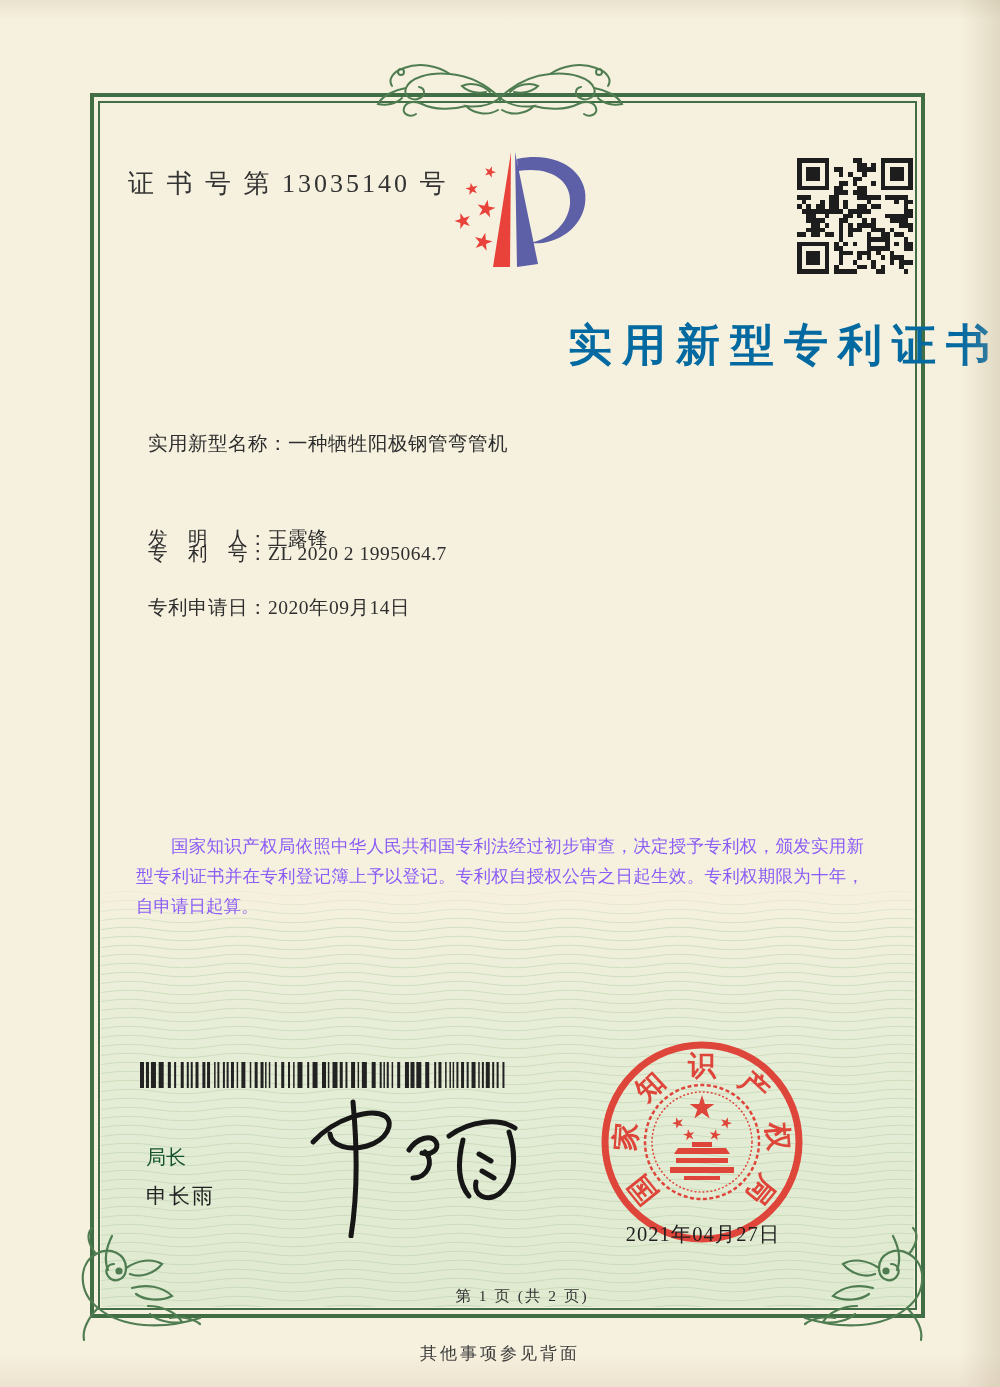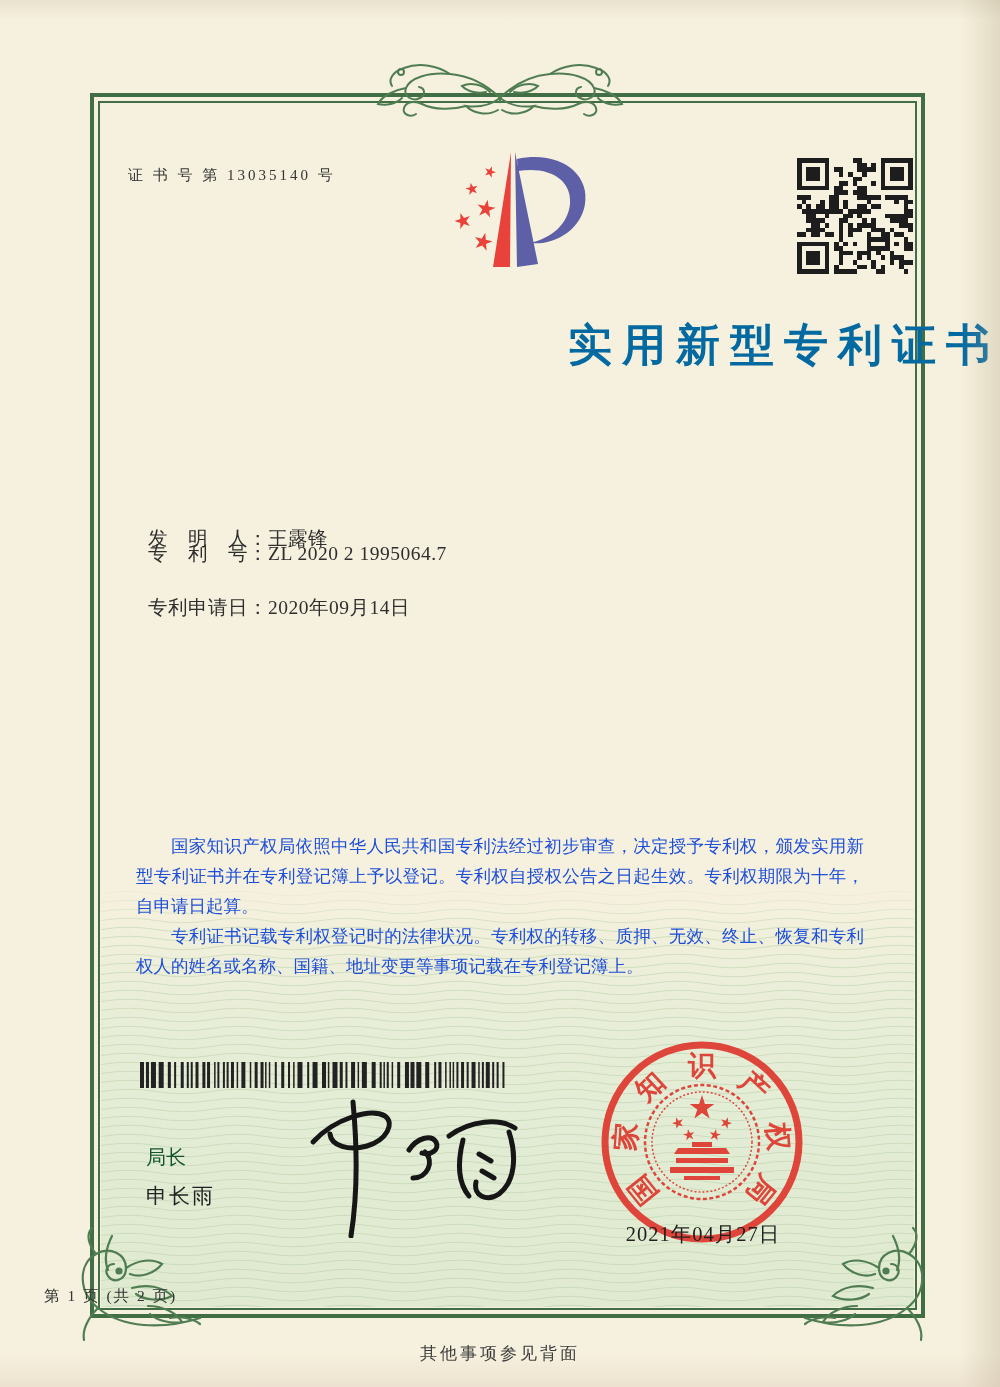--- a/index.html
+++ b/index.html
@@ -21,51 +21,51 @@
     background:linear-gradient(0deg, rgba(190,178,150,0) 0%, rgba(185,172,145,.22) 100%); pointer-events:none;}
 
   
   .frame { position:absolute; left:90px; top:93px; width:835px; height:1225px;
     border:4px solid #426e45; }
   .frame-inner { position:absolute; inset:4px; border:2px solid #426e45; }
 
   
   .green-zone { position:absolute; left:101px; top:880px; width:813px; height:427px; }
 
-  .cert-number { position:absolute; left:128px; top:166px; font-size:15px; letter-spacing:3px; color:#333; }
+  .cert-number { position:absolute; left:128px; top:166px; font-size:26px; letter-spacing:3px; color:#333; }
 
   .logo { position:absolute; left:432px; top:146px; width:160px; height:142px; }
   .qr { position:absolute; left:797px; top:158px; width:116px; height:116px; }
 
   .title { position:absolute; left:0; top:316px; width:100%; text-align:right;
     font-size:44px; font-weight:700; letter-spacing:10px; color:#0369a1; }
 
   .field { position:absolute; left:148px; font-size:19.5px; letter-spacing:.5px; color:#2e2e2e; white-space:nowrap;}
   .f0{top:430px;} .f1{top:477px;margin-top:48px;} .f2{top:540px;} .f3{top:594px;} .f4{top:667px;} .f5{top:725px;}
   .grant-row { position:absolute; left:148px; top:784px; width:720px; font-size:19.5px; color:#2e2e2e; }
   .grant-num { position:absolute; left:332px; top:0; }
 
   .para { position:absolute; left:136px; width:728px; font-size:17.5px; line-height:30px;
-    text-indent:2em; color:#1d4ed8; text-align:justify; }
+    text-indent:2em; color:#8b5cf6; text-align:justify; }
   .p1 { top:831px; } .p2 { top:921px; }
 
   .barcode { position:absolute; left:140px; top:1062px; width:370px; height:26px; }
 
   .director-title { position:absolute; left:146px; top:1144px; font-size:20px; color:#14532d;
     font-family:"Liberation Sans","DejaVu Sans",sans-serif; }
   .director-name  { position:absolute; left:146px; top:1182px; font-size:21px; letter-spacing:2px; color:#222;
     font-family:Liberation Sans, sans-serif; }
 
   .signature { position:absolute; left:283px; top:1086px; width:246px; height:152px; }
 
   .seal { position:absolute; left:596px; top:1036px; width:212px; height:212px; opacity:.92; }
   .seal-date { position:absolute; left:598px; top:1220px; width:210px; text-align:center;
     font-size:20.5px; letter-spacing:1px; color:#1f1f1f; }
 
-  .page-footer { position:absolute; left:0; top:1286px; width:100%; text-align:left;
+  .page-footer { position:absolute; left:0; top:1286px; width:100%; text-align:center;
     font-size:15.5px; color:#333; letter-spacing:2px;padding-left:44px; }
   .back-note { position:absolute; left:0; top:1342px; width:100%; text-align:center;
     font-size:17px; color:#3a3a3a; letter-spacing:3px; }
 
   .ornament-top { position:absolute; left:350px; top:58px; width:300px; height:68px; }
   .flourish { position:absolute; width:150px; height:118px; }
   .flourish-left  { left:52px; top:1226px; }
   .flourish-right { left:803px; top:1226px; transform:scaleX(-1); }
 </style>
 </head>
@@ -372,27 +372,27 @@
       <rect x="18" y="0" width="7" height="7" fill="#1d1d1d"></rect>
       <rect x="19" y="1" width="5" height="5" fill="#f6f1de"></rect>
       <rect x="20" y="2" width="3" height="3" fill="#1d1d1d"></rect>
       <rect x="0" y="18" width="7" height="7" fill="#1d1d1d"></rect>
       <rect x="1" y="19" width="5" height="5" fill="#f6f1de"></rect>
       <rect x="2" y="20" width="3" height="3" fill="#1d1d1d"></rect>
     </svg>
 
   <div class="title">实用新型专利证书</div>
 
+  <div class="field f0"><span>实用新型名称：</span><span>一种牺牲阳极钢管弯管机</span></div>
   <div class="field f1"><span>发　明　人：</span><span>王露锋</span></div>
   <div class="field f2"><span>专　利　号：</span><span>ZL 2020 2 1995064.7</span></div>
   <div class="field f3"><span>专利申请日：</span><span>2020年09月14日</span></div>
 
 
   <div class="para p1">国家知识产权局依照中华人民共和国专利法经过初步审查，决定授予专利权，颁发实用新型专利证书并在专利登记簿上予以登记。专利权自授权公告之日起生效。专利权期限为十年，自申请日起算。</div>
-  <div class="para p2">专利证书记载专利权登记时的法律状况。专利权的转移、质押、无效、终止、恢复和专利权人的姓名或名称、国籍、地址变更等事项记载在专利登记簿上。</div>
 
   <svg class="barcode" viewBox="0 0 370 26" preserveAspectRatio="none">
       <rect x="0" y="0" width="4" height="26" fill="#222"></rect>
       <rect x="5.9542205929756165" y="0" width="3" height="26" fill="#222"></rect>
       <rect x="10.949317872524261" y="0" width="5" height="26" fill="#222"></rect>
       <rect x="18.67302119731903" y="0" width="5" height="26" fill="#222"></rect>
       <rect x="27.83603984117508" y="0" width="3" height="26" fill="#222"></rect>
       <rect x="34.131805658340454" y="0" width="2" height="26" fill="#222"></rect>
       <rect x="40.728085324168205" y="0" width="3" height="26" fill="#222"></rect>
       <rect x="46.77560071647167" y="0" width="2" height="26" fill="#222"></rect>

